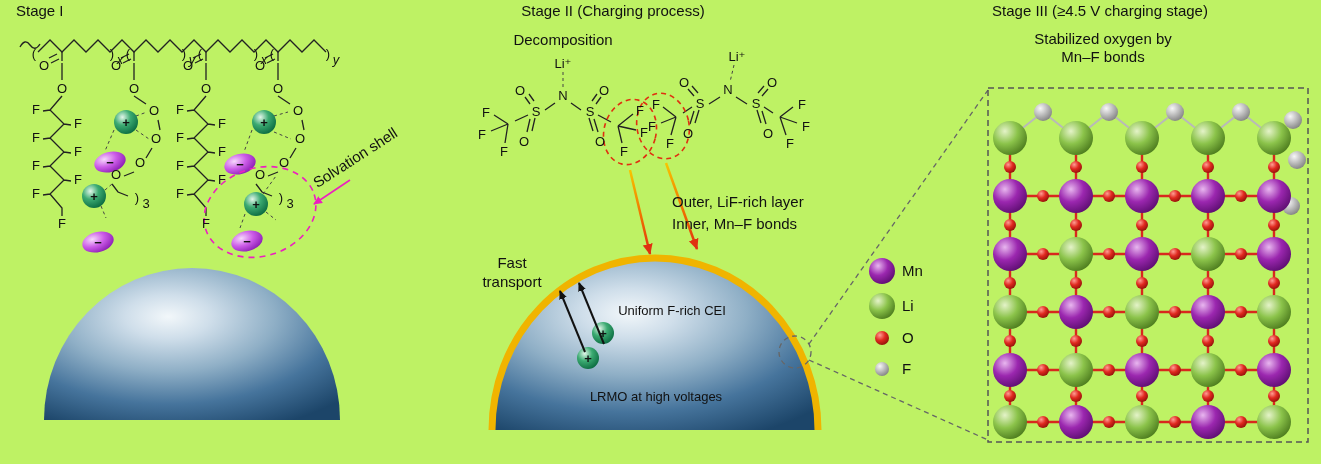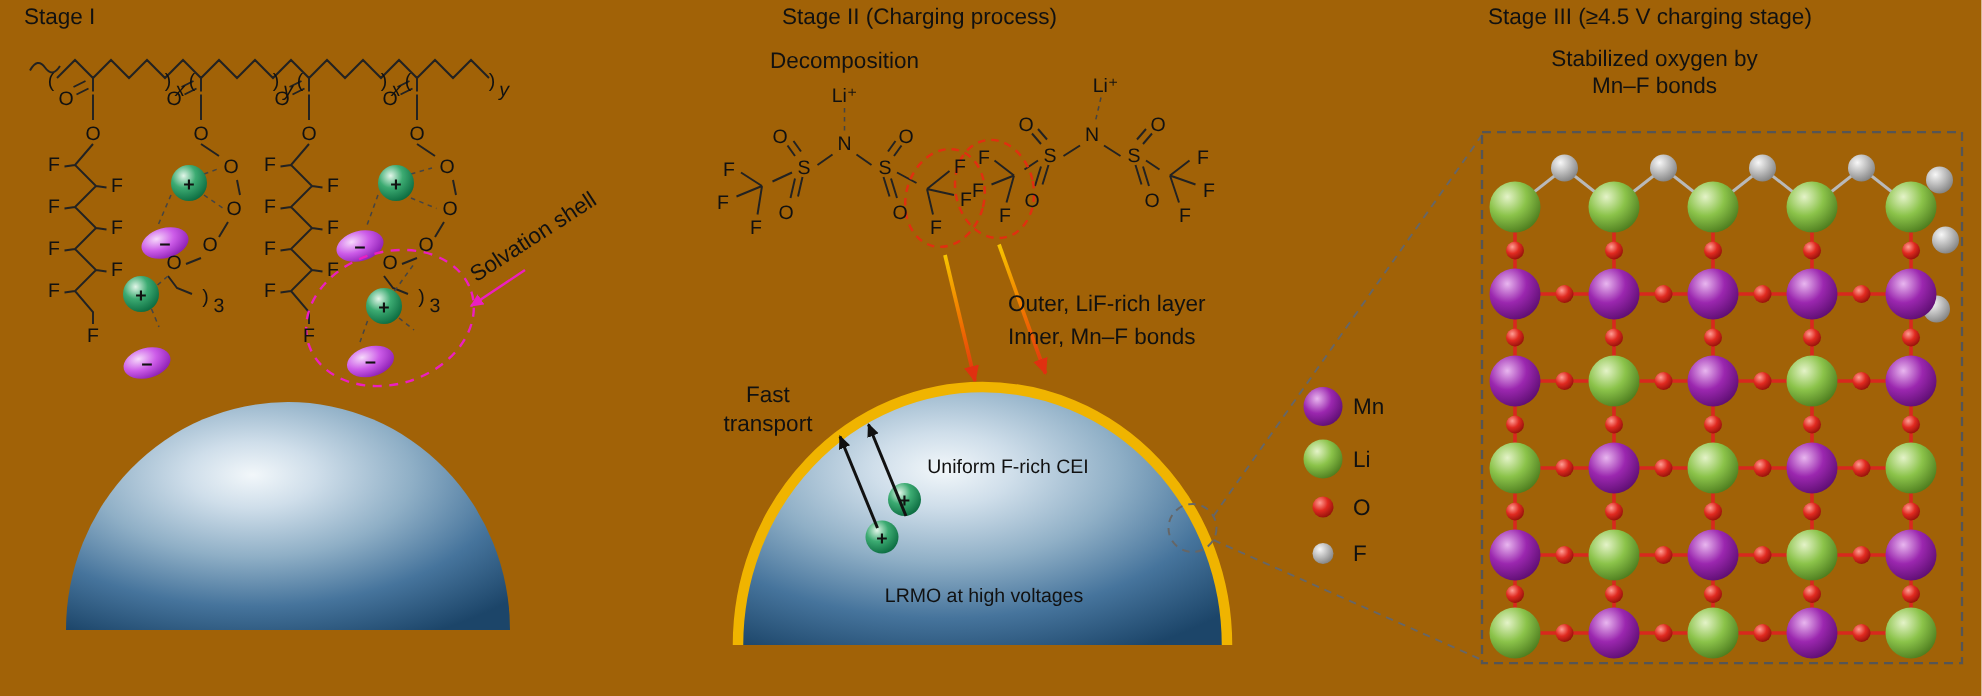--- a/index.html
+++ b/index.html
@@ -1,16 +1,16 @@
 <!DOCTYPE html>
 <html><head>
 <meta charset="utf-8">
 <style>
   html,body{margin:0;padding:0;background:#ffffff;}
-  .figure{position:relative;width:1321px;height:464px;background:#a16207;font-family:"Liberation Sans","DejaVu Sans",sans-serif;}
+  .figure{position:relative;width:1321px;height:464px;background:#bef264;font-family:"Liberation Sans","DejaVu Sans",sans-serif;}
   svg{display:block;}
   svg text{font-family:"Liberation Sans","DejaVu Sans",sans-serif;fill:#111;font-size:13px;}
   .title{font-size:15px;}
   .lbl15{font-size:15px;}
   .chem{stroke:#222;stroke-width:1.3;fill:none;}
   .coord{stroke:#444;stroke-width:1;stroke-dasharray:3,3;fill:none;}
   .bond{stroke:#d8281e;stroke-width:2.4;}
   .gbond{stroke:#b9b9b9;stroke-width:2;}
   .dashred{fill:none;stroke:#e03010;stroke-width:1.6;stroke-dasharray:5,4;}
   .dashmag{fill:none;stroke:#ec1fc0;stroke-width:1.6;stroke-dasharray:6,5;}

